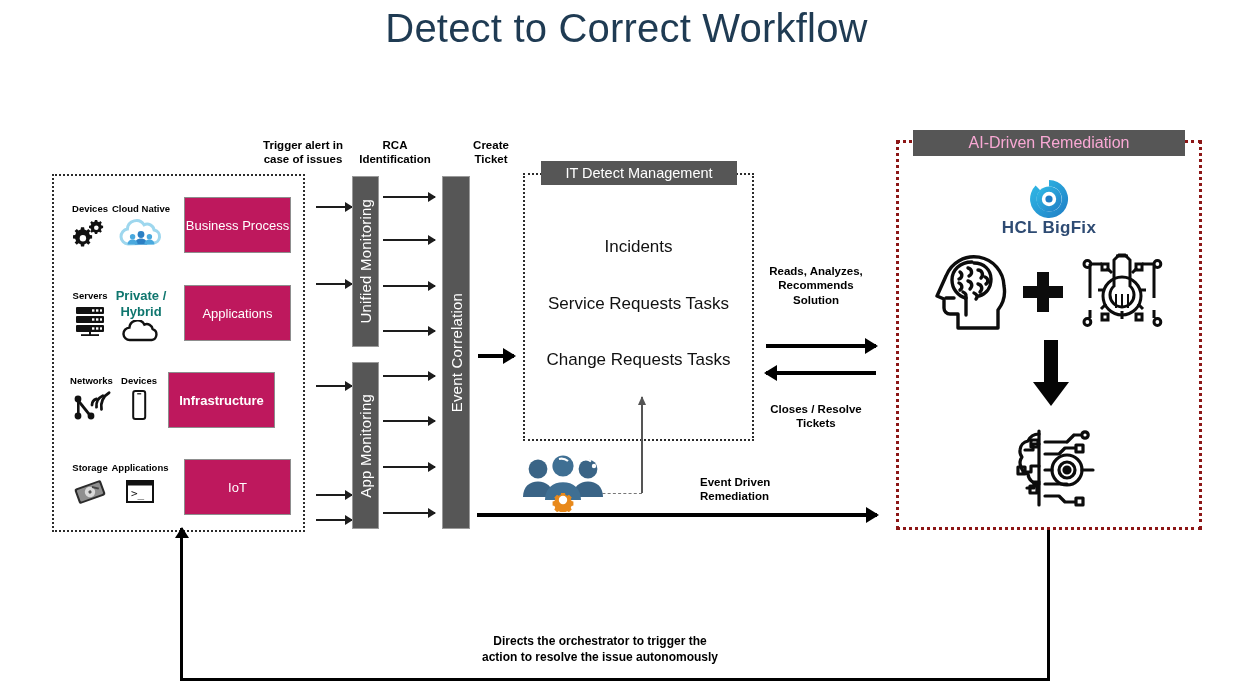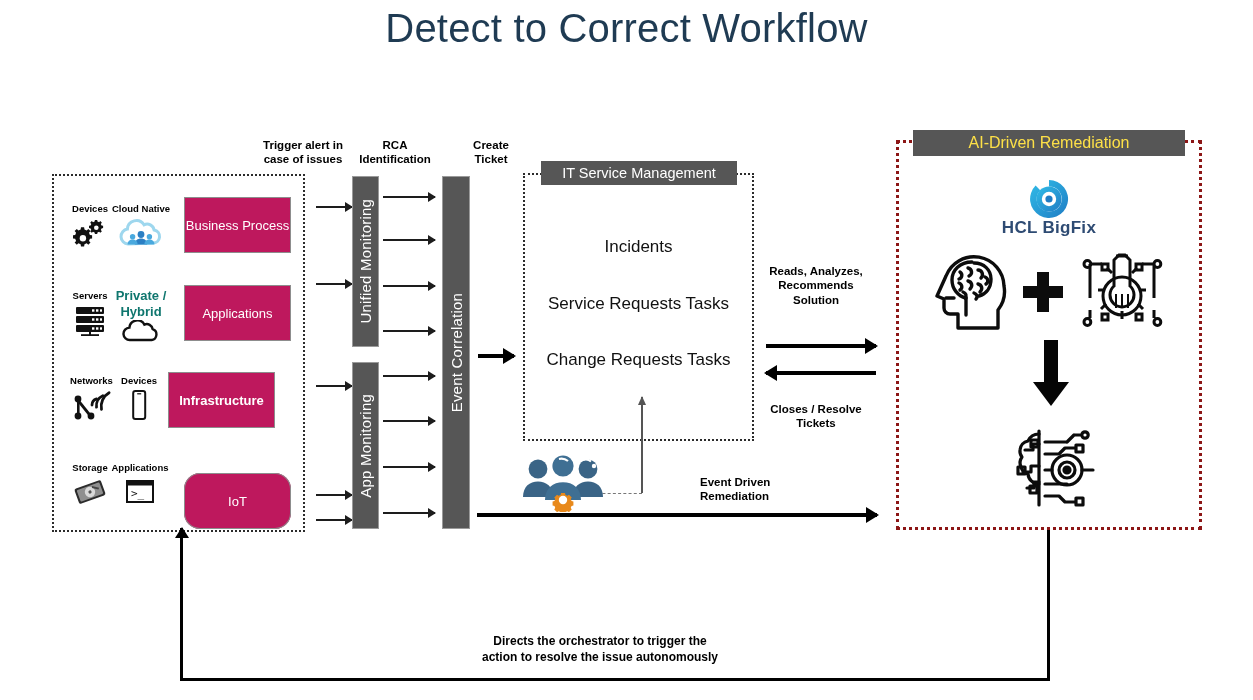--- a/index.html
+++ b/index.html
@@ -70,21 +70,21 @@
   }
 
   
   #ai-panel{
     left:896px;top:140px;width:306px;height:390px;
     border:3px dotted #8c1616;background:#fff;box-sizing:border-box;
   }
   #ai-header{
     left:913px;top:130px;width:272px;height:26px;background:#565656;
     display:flex;align-items:center;justify-content:center;
-    color:#fde047;font-size:16px;
+    color:#f9a8d4;font-size:16px;
   }
   #bigfix-word{
     left:896px;top:218px;width:306px;text-align:center;
     font-size:17px;font-weight:bold;color:#2E4B73;letter-spacing:.3px;
   }
 
   
   .arr{position:absolute;height:2px;background:#1d1d1d;}
   .arr:after{
     content:"";position:absolute;right:-1px;top:50%;transform:translateY(-50%);
@@ -242,21 +242,21 @@
 <div class="abs ico-cell" style="left:105px;top:462px;width:70px;">
   <span class="ico-cap">Applications</span>
   <span class="ico-art">
     <svg width="32" height="28" viewBox="0 0 32 28">
       <rect x="3" y="3" width="26" height="21" fill="none" stroke="#111" stroke-width="2"></rect>
       <rect x="3" y="3" width="26" height="4.5" fill="#111"></rect>
       <text x="7" y="19" font-family="monospace" font-size="11" fill="#111">&gt;_</text>
     </svg>
   </span>
 </div>
-<div class="abs gbox" style="left:184px;top:473px;border-radius:16px;">IoT</div>
+<div class="abs gbox" style="left:184px;top:459px;">IoT</div>
 
 <div class="abs lbl" style="left:248px;top:138px;width:110px;">
   <span>Trigger alert in</span><br>
   <span>case of issues</span>
 </div>
 <div class="abs lbl" style="left:347px;top:138px;width:96px;">
   <span>RCA</span><br>
   <span>Identification</span>
 </div>
 <div class="abs lbl" style="left:455px;top:138px;width:72px;">
@@ -285,21 +285,21 @@
 <div class="abs arr" style="left:383px;top:285px;width:52px;"></div>
 <div class="abs arr" style="left:383px;top:330px;width:52px;"></div>
 <div class="abs arr" style="left:383px;top:375px;width:52px;"></div>
 <div class="abs arr" style="left:383px;top:420px;width:52px;"></div>
 <div class="abs arr" style="left:383px;top:466px;width:52px;"></div>
 <div class="abs arr" style="left:383px;top:512px;width:52px;"></div>
 
 <div class="abs arr-thick" style="left:478px;top:354px;width:36px;"></div>
 
 <div class="abs" id="itsm-box"></div>
-<div class="abs" id="itsm-header">IT Service Management</div>
+<div class="abs" id="itsm-header">IT Detect Management</div>
 <div class="abs itsm-item" style="top:237px;">Incidents</div>
 <div class="abs itsm-item" style="top:294px;">Service Requests Tasks</div>
 <div class="abs itsm-item" style="top:350px;">Change Requests Tasks</div>
 
 <div class="abs arr-up-thin" style="left:641px;top:397px;height:96px;"></div>
 <div class="abs dash-h" style="left:592px;top:493px;width:50px;"></div>
 
 <div class="abs lbl" style="left:760px;top:264px;width:112px;">
   <span>Reads, Analyzes,</span><br>
   <span>Recommends</span><br>

